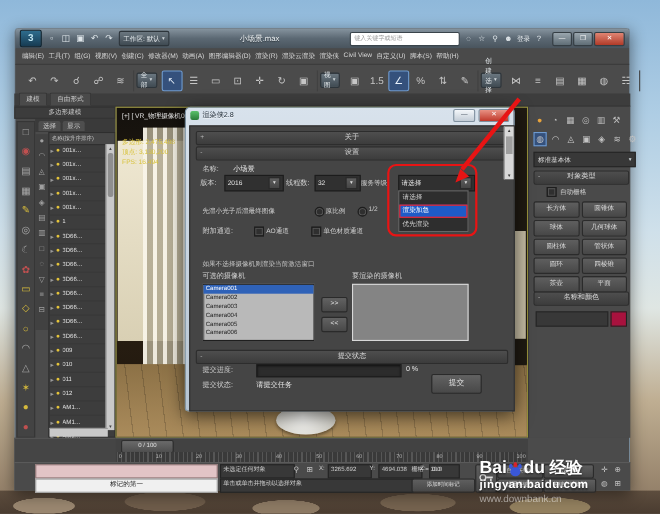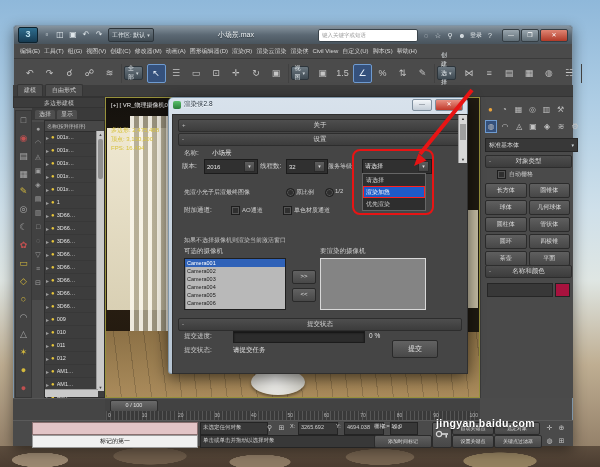--- a/index.html
+++ b/index.html
@@ -690,16 +690,28 @@
     </div>
   </div>
 
   <div class="redbox abs"></div>
   <svg class="arrowsvg abs" viewBox="0 0 92 92">
     <line x1="80" y1="6" x2="28" y2="70" stroke="#e81414" stroke-width="4"></line>
     <polygon points="22,82 34.5,76.5 26.5,69.5" fill="#e81414"></polygon>
   </svg>
 
   <div class="watermark abs">
+    <div class="wm1">
+      <span>Bai</span>
+      <svg width="13" height="15" viewBox="0 0 14 16">
+        <ellipse cx="7" cy="10.5" rx="5" ry="4.5" fill="#3a57d8"></ellipse>
+        <ellipse cx="2.6" cy="5.2" rx="1.8" ry="2.6" fill="#3a57d8"></ellipse>
+        <ellipse cx="7" cy="3.6" rx="1.9" ry="2.7" fill="#d6242b"></ellipse>
+        <ellipse cx="11.4" cy="5.2" rx="1.8" ry="2.6" fill="#3a57d8"></ellipse>
+      </svg>
+      <span>du</span>
+      <span class="cn">经验</span>
+    </div>
     <div class="wm2">jingyan.baidu.com</div>
+    <div class="wm3">www.downbank.cn</div>
   </div>
 
 </div>
 
 </body></html>

